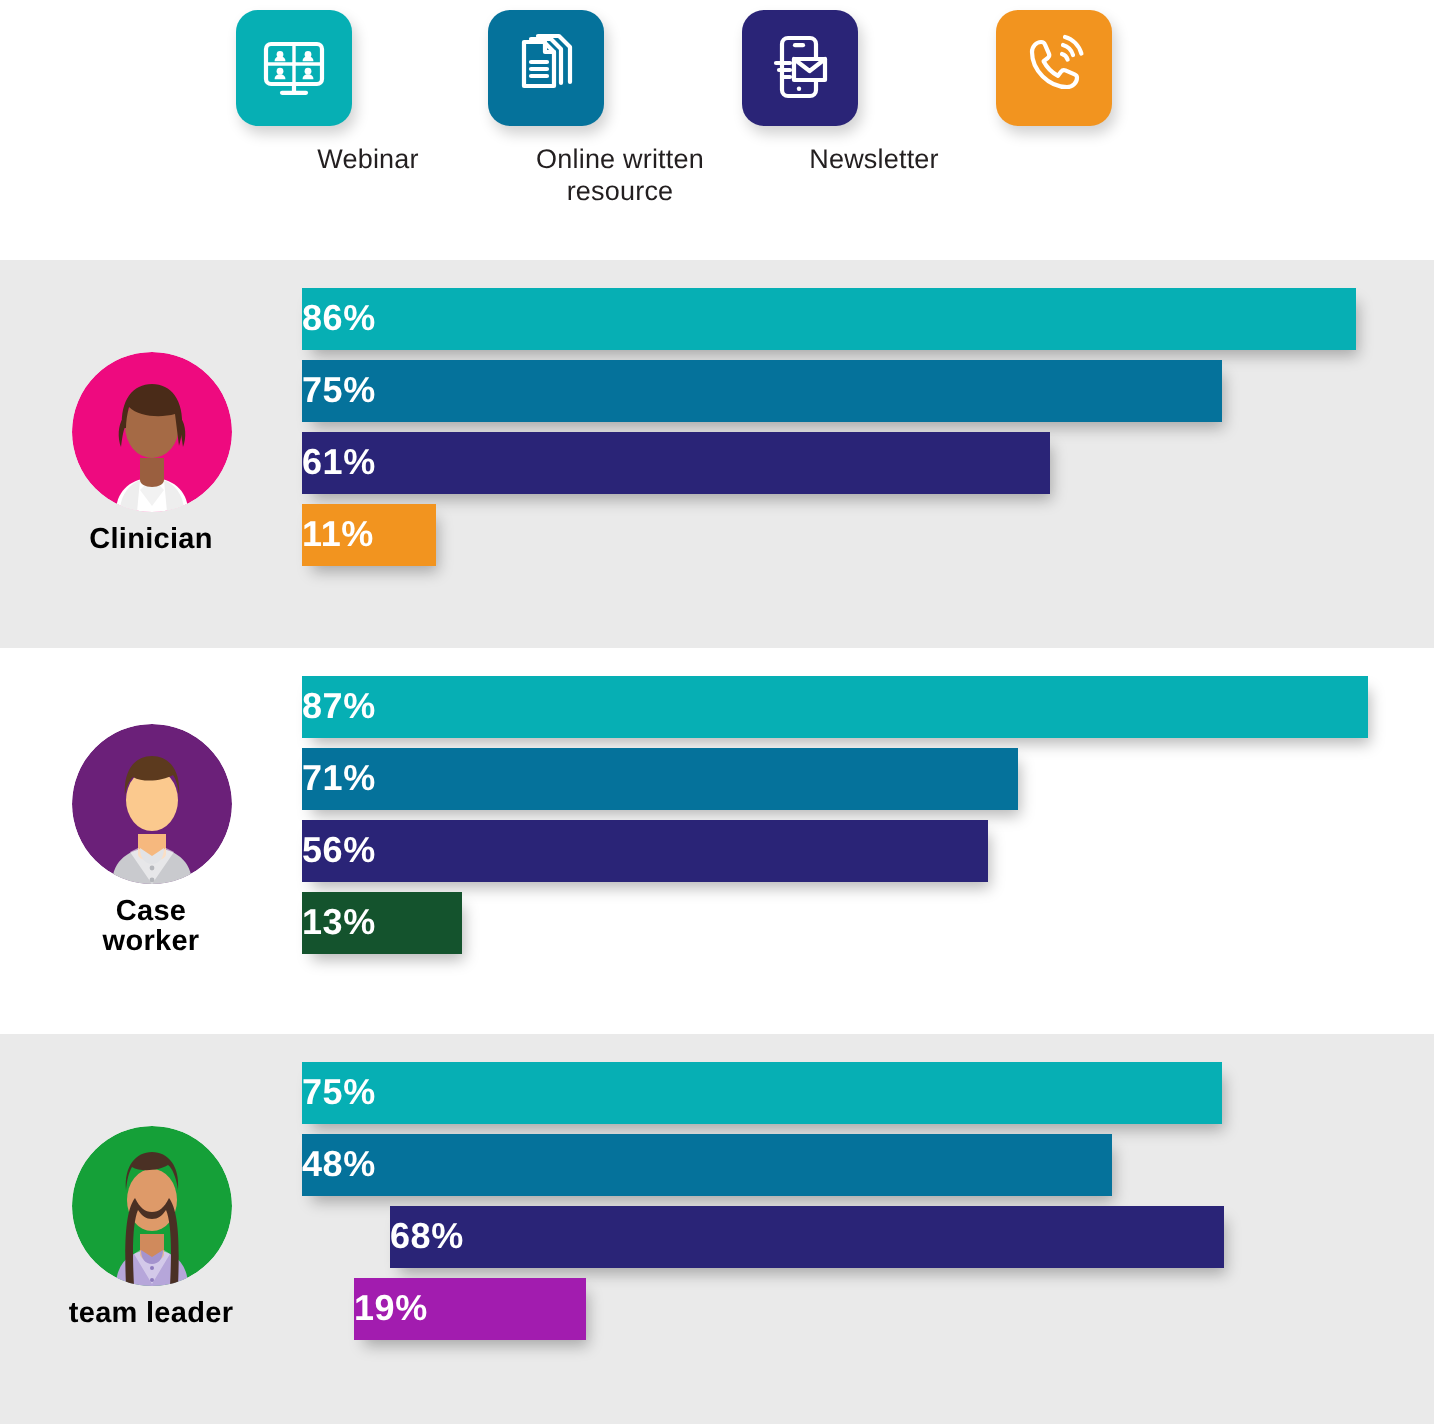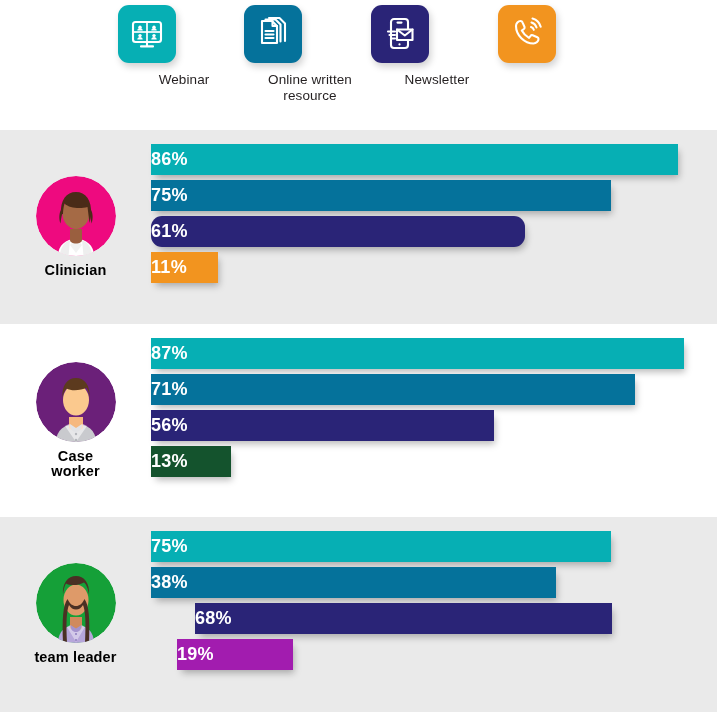--- a/index.html
+++ b/index.html
@@ -168,21 +168,21 @@
             <div class="bar" style="width: 527px; background: rgb(6, 175, 180);">
               <span class="val">86%</span>
             </div>
           </div>
           <div class="bar-row" style="top: 50px;">
             <div class="bar" style="width: 460px; background: rgb(5, 114, 155);">
               <span class="val">75%</span>
             </div>
           </div>
           <div class="bar-row" style="top: 86px;">
-            <div class="bar" style="width: 374px; background: rgb(42, 36, 119); border-radius: 11px;">
+            <div class="bar" style="width: 374px; background: rgb(42, 36, 119);">
               <span class="val">61%</span>
             </div>
           </div>
           <div class="bar-row" style="top: 122px;">
             <div class="bar" style="width: 67px; background: rgb(242, 148, 31);">
               <span class="val">11%</span>
             </div>
           </div>
         </div>
       </div>
@@ -206,21 +206,21 @@
             <div>worker</div>
           </div>
         </div>
         <div class="bars">
           <div class="bar-row" style="top: 14px;">
             <div class="bar" style="width: 533px; background: rgb(6, 175, 180);">
               <span class="val">87%</span>
             </div>
           </div>
           <div class="bar-row" style="top: 50px;">
-            <div class="bar" style="width: 484px; background: rgb(5, 114, 155);">
+            <div class="bar" style="width: 358px; background: rgb(5, 114, 155);">
               <span class="val">71%</span>
             </div>
           </div>
           <div class="bar-row" style="top: 86px;">
             <div class="bar" style="width: 343px; background: rgb(42, 36, 119);">
               <span class="val">56%</span>
             </div>
           </div>
           <div class="bar-row" style="top: 122px;">
             <div class="bar" style="width: 80px; background: #14532d;">
@@ -251,21 +251,21 @@
           </div>
         </div>
         <div class="bars">
           <div class="bar-row" style="top: 14px;">
             <div class="bar" style="width: 460px; background: rgb(6, 175, 180);">
               <span class="val">75%</span>
             </div>
           </div>
           <div class="bar-row" style="top: 50px;">
             <div class="bar" style="width: 405px; background: rgb(5, 114, 155);">
-              <span class="val">38%</span>
+              <span class="val">48%</span>
             </div>
           </div>
           <div class="bar-row" style="top: 86px; padding-left: 44px;">
             <div class="bar" style="width: 417px; background: rgb(42, 36, 119);">
               <span class="val">68%</span>
             </div>
           </div>
           <div class="bar-row" style="top: 122px;">
             <div class="bar" style="width: 116px; background: #a21caf; margin-left: 26px;">
               <span class="val">19%</span>

